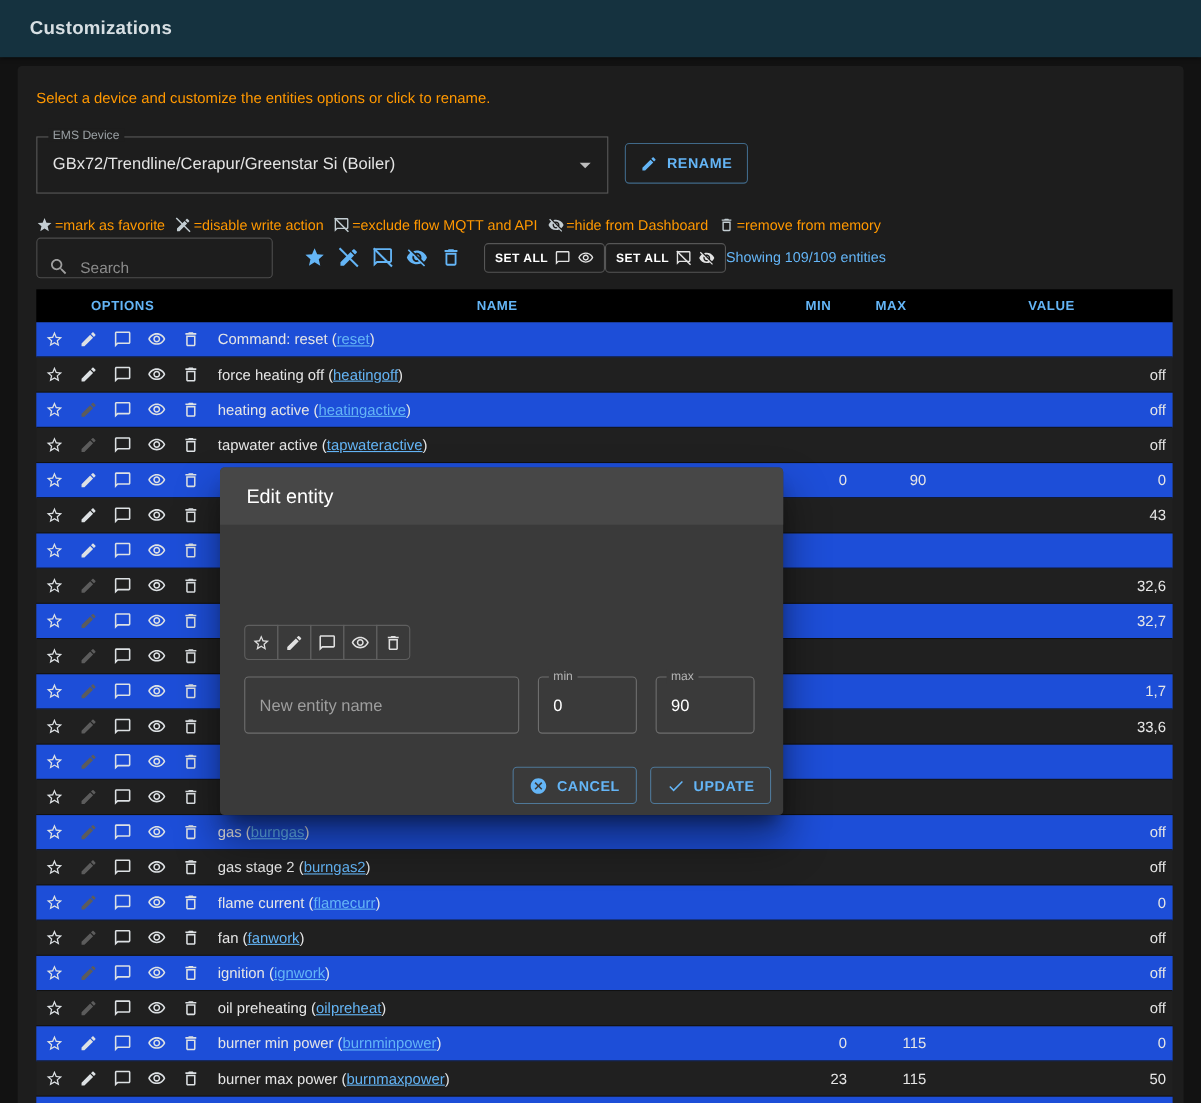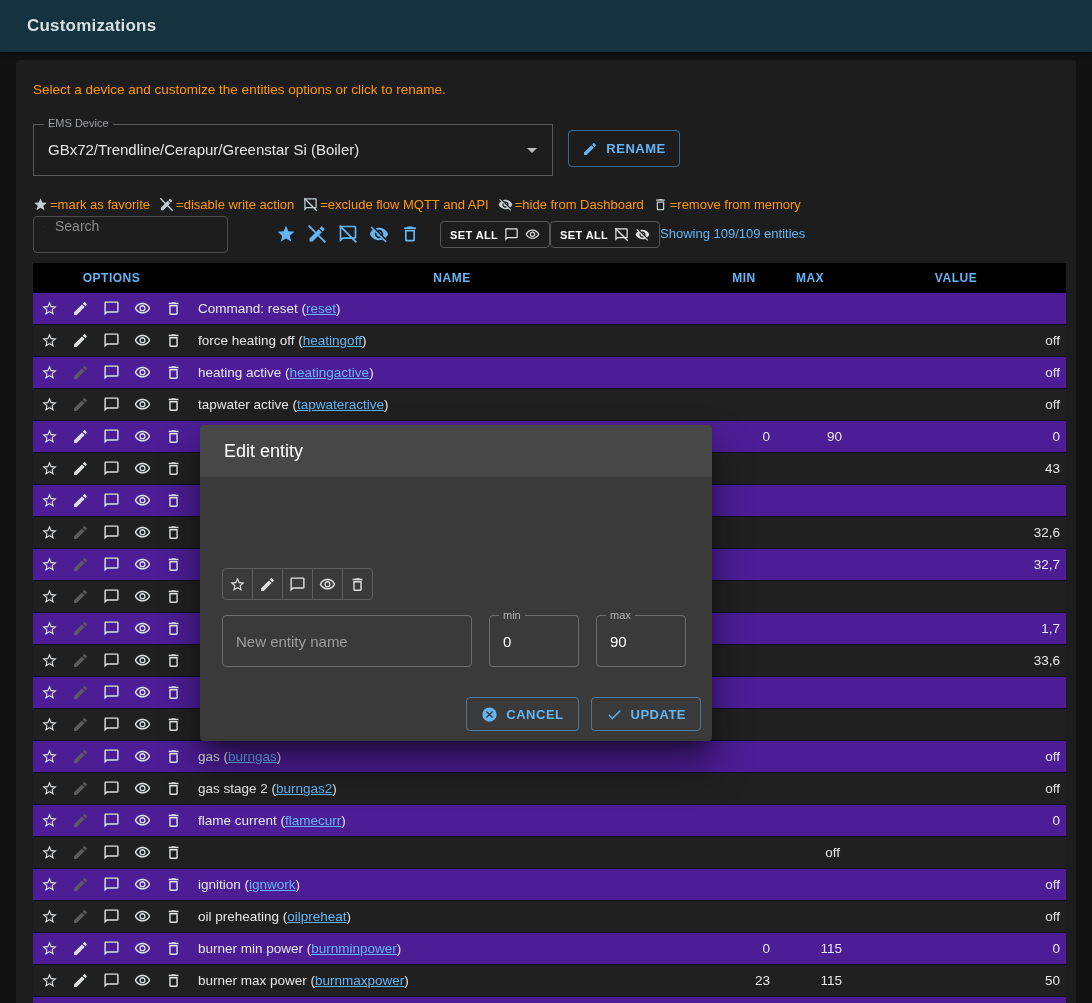--- a/index.html
+++ b/index.html
@@ -32,41 +32,41 @@
   .rename{position:absolute;left:552px;top:70px;width:112px;height:37px}
 
   
   .legend{position:absolute;left:17px;top:137px;display:flex;align-items:center;gap:9px;
           font-size:13px;color:#ff9800;white-space:nowrap}
   .legend .li{display:flex;align-items:center;gap:2px}
   .legend .lic{color:#c3cdd2}
 
   
   .toolbar{position:absolute;left:0;top:155px;width:100%;height:40px}
-  .search{position:absolute;left:17px;top:1px;width:195px;height:37px;border:1px solid #4d4d4d;
-          border-radius:4px;box-sizing:border-box;display:flex;align-items:flex-start;padding:0 10px;gap:8px}
+  .search{position:absolute;left:17px;top:1px;width:215px;height:37px;border:1px solid #4d4d4d;
+          border-radius:4px;box-sizing:border-box;display:flex;align-items:flex-end;padding:0 10px;gap:8px}
   .search .sic{color:#9e9e9e}
   .search input{background:transparent;border:none;outline:none;color:#e0e0e0;font-size:14px;
           font-family:inherit;width:160px}
   .search input::placeholder{color:#8b8b8b}
   .filters{position:absolute;left:254px;top:3px;display:flex}
   .fbtn{width:31px;height:32px;display:flex;align-items:center;justify-content:center;color:#64b5f6;cursor:pointer}
   .setall{position:absolute;top:6px;height:27px;display:flex;align-items:center;gap:6px;padding:0 9px;
           border:1px solid #565656;border-radius:4px;color:#fff;font-size:11px;font-weight:bold;
           letter-spacing:.4px;cursor:pointer;box-sizing:border-box}
   .setall .ic{color:#e3e3e3}
   .setall1{left:424px}.setall2{left:534px}
   .showing{position:absolute;left:644px;top:11px;font-size:13px;color:#64b5f6}
 
   
   .table{position:absolute;left:17px;top:203px;width:1033px}
   .thead,.trow{display:grid;grid-template-columns:157px 1fr 60px 72px 220px}
   .thead{background:#000;height:30px;align-items:center;color:#64b5f6;font-size:12px;font-weight:bold;letter-spacing:.5px}
   .thead div{text-align:center}
-  .trow{height:32px;align-items:center;background:#4c1d95;border-bottom:1px solid #111;
+  .trow{height:32px;align-items:center;background:#1d4ed8;border-bottom:1px solid #111;
         box-sizing:border-box;font-size:13.5px;color:#e6e6e6;cursor:pointer}
   .trow:nth-child(even){background:#202020}
   .c-options{display:flex;align-items:center;gap:14px;padding-left:8px}
   .ric{width:17px;height:17px;color:#dde1e4}
   .ric.dim{color:#5c5c5c}
   .c-name{padding-left:8px;overflow:hidden;white-space:nowrap}
   .c-name a{color:#64b5f6}
   .c-min,.c-max{text-align:right;padding-right:4px}
   .c-value{text-align:right;padding-right:6px}
 
@@ -847,20 +847,21 @@
               <svg class="s17">
                 <use href="#i-eye"></use>
               </svg>
             </span>
       <span class="ric">
               <svg class="s17">
                 <use href="#i-trash"></use>
               </svg>
             </span>
     </div>
+    <div class="cell c-name">fan (<a href="#">fanwork</a>)</div>
     <div class="cell c-min"></div>
     <div class="cell c-max"></div>
     <div class="cell c-value">off</div>
   </div>
         <div class="trow">
     <div class="cell c-options">
       <span class="ric">
               <svg class="s17">
                 <use href="#i-star"></use>
               </svg>

